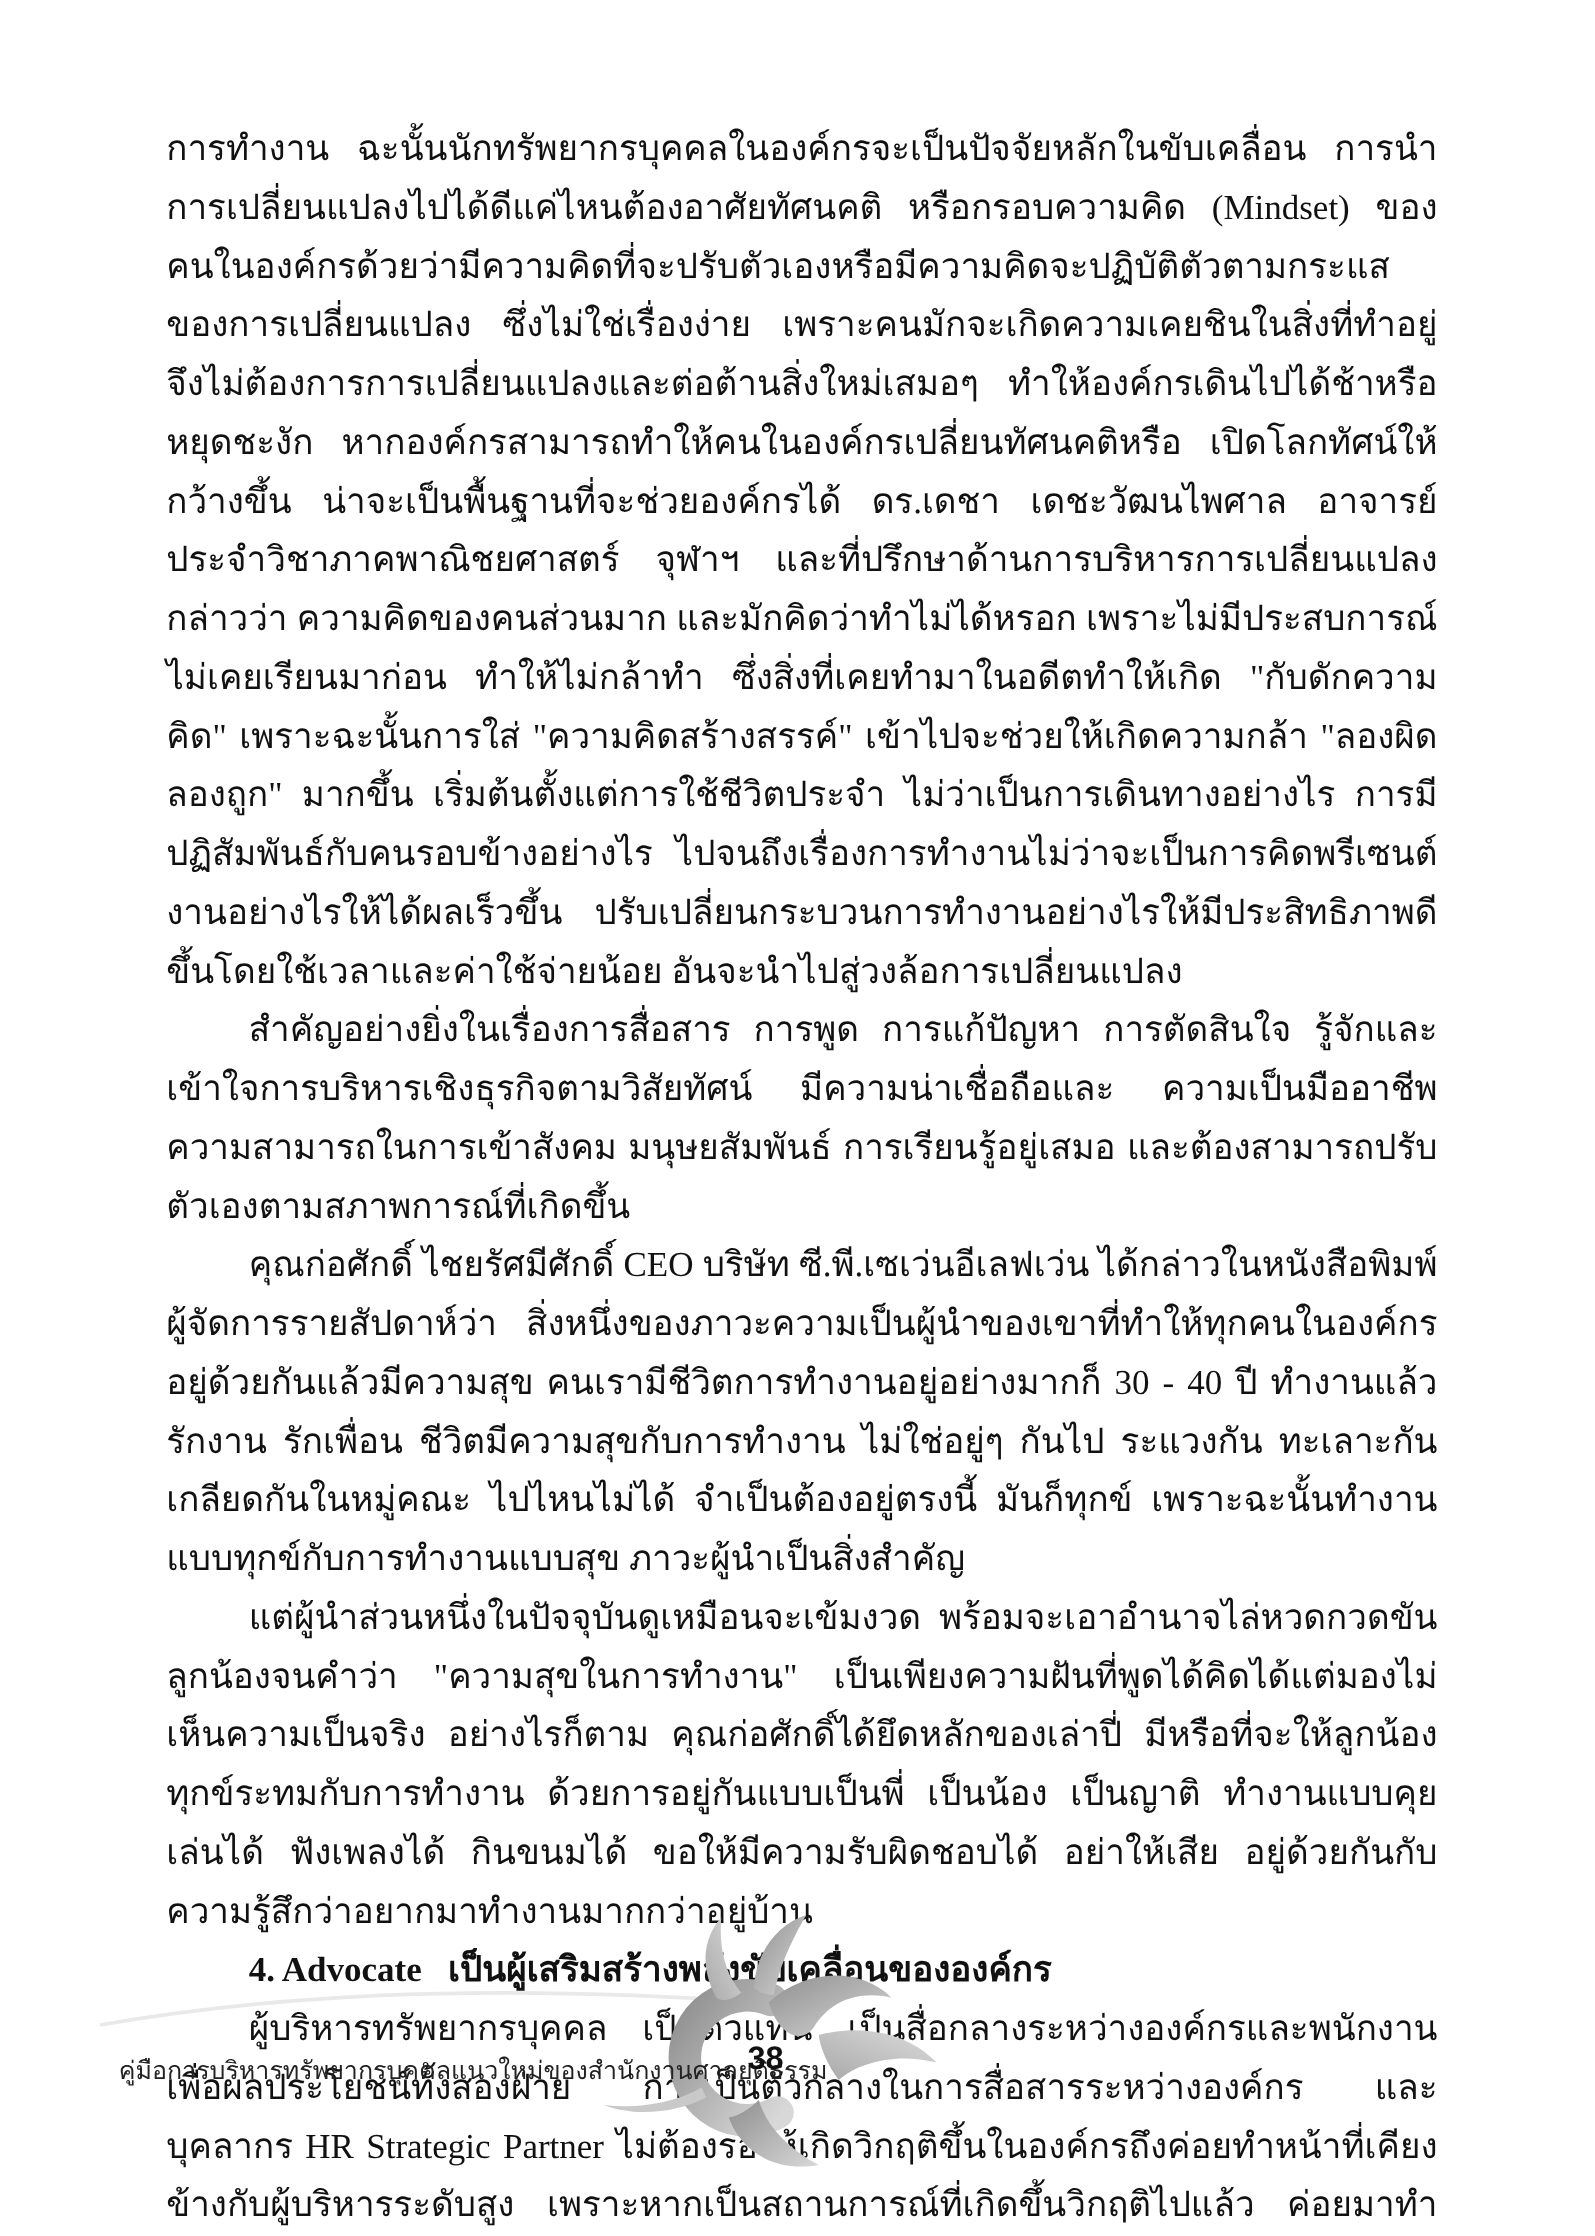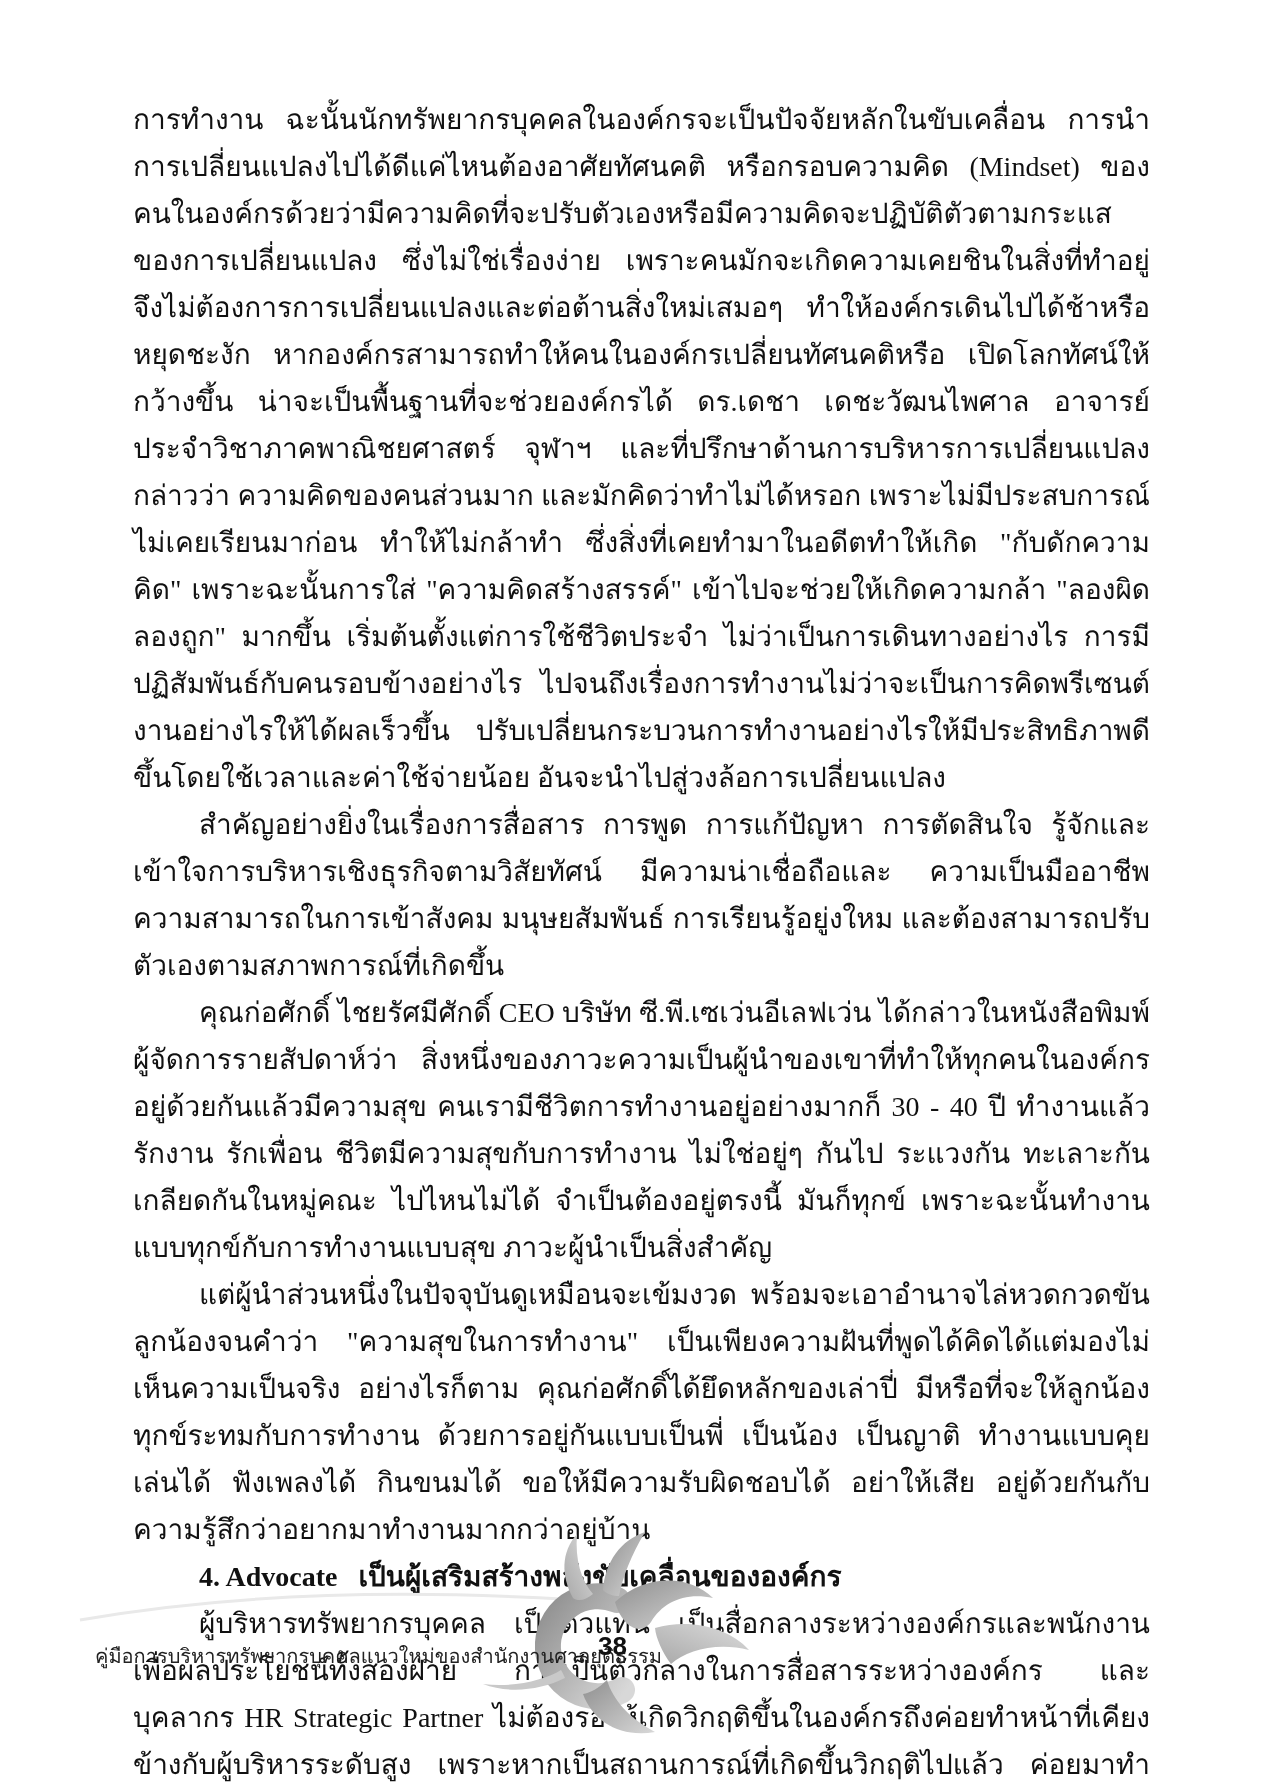--- a/index.html
+++ b/index.html
@@ -68,21 +68,21 @@
     z-index: 3;
   }
 </style>
 </head>
 <body>
 
 <div class="page">
 
   <div class="content">
     <p>การทำงาน ฉะนั้นนักทรัพยากรบุคคลในองค์กรจะเป็นปัจจัยหลักในขับเคลื่อน การนำการเปลี่ยนแปลงไปได้ดีแค่ไหนต้องอาศัยทัศนคติ หรือกรอบความคิด (Mindset)  ของคนในองค์กรด้วยว่ามีความคิดที่จะปรับตัวเองหรือมีความคิดจะปฏิบัติตัวตามกระแสของการเปลี่ยนแปลง ซึ่งไม่ใช่เรื่องง่าย เพราะคนมักจะเกิดความเคยชินในสิ่งที่ทำอยู่ จึงไม่ต้องการการเปลี่ยนแปลงและต่อต้านสิ่งใหม่เสมอๆ ทำให้องค์กรเดินไปได้ช้าหรือหยุดชะงัก หากองค์กรสามารถทำให้คนในองค์กรเปลี่ยนทัศนคติหรือ เปิดโลกทัศน์ให้กว้างขึ้น น่าจะเป็นพื้นฐานที่จะช่วยองค์กรได้  ดร.เดชา เดชะวัฒนไพศาล อาจารย์ประจำวิชาภาคพาณิชยศาสตร์ จุฬาฯ และที่ปรึกษาด้านการบริหารการเปลี่ยนแปลง กล่าวว่า ความคิดของคนส่วนมาก และมักคิดว่าทำไม่ได้หรอก เพราะไม่มีประสบการณ์ ไม่เคยเรียนมาก่อน ทำให้ไม่กล้าทำ ซึ่งสิ่งที่เคยทำมาในอดีตทำให้เกิด "กับดักความคิด" เพราะฉะนั้นการใส่ "ความคิดสร้างสรรค์" เข้าไปจะช่วยให้เกิดความกล้า "ลองผิดลองถูก" มากขึ้น เริ่มต้นตั้งแต่การใช้ชีวิตประจำ ไม่ว่าเป็นการเดินทางอย่างไร การมีปฏิสัมพันธ์กับคนรอบข้างอย่างไร ไปจนถึงเรื่องการทำงานไม่ว่าจะเป็นการคิดพรีเซนต์งานอย่างไรให้ได้ผลเร็วขึ้น ปรับเปลี่ยนกระบวนการทำงานอย่างไรให้มีประสิทธิภาพดีขึ้นโดยใช้เวลาและค่าใช้จ่ายน้อย อันจะนำไปสู่วงล้อการเปลี่ยนแปลง</p>
-    <p class="indent">สำคัญอย่างยิ่งในเรื่องการสื่อสาร    การพูด การแก้ปัญหา การตัดสินใจ รู้จักและเข้าใจการบริหารเชิงธุรกิจตามวิสัยทัศน์  มีความน่าเชื่อถือและ ความเป็นมืออาชีพ ความสามารถในการเข้าสังคม มนุษยสัมพันธ์ การเรียนรู้อยู่งใหม  และต้องสามารถปรับตัวเองตามสภาพการณ์ที่เกิดขึ้น</p>
+    <p class="indent">สำคัญอย่างยิ่งในเรื่องการสื่อสาร    การพูด การแก้ปัญหา การตัดสินใจ รู้จักและเข้าใจการบริหารเชิงธุรกิจตามวิสัยทัศน์  มีความน่าเชื่อถือและ ความเป็นมืออาชีพ ความสามารถในการเข้าสังคม มนุษยสัมพันธ์ การเรียนรู้อยู่เสมอ  และต้องสามารถปรับตัวเองตามสภาพการณ์ที่เกิดขึ้น</p>
     <p class="indent">คุณก่อศักดิ์ ไชยรัศมีศักดิ์ CEO บริษัท ซี.พี.เซเว่นอีเลฟเว่น ได้กล่าวในหนังสือพิมพ์ผู้จัดการรายสัปดาห์ว่า สิ่งหนึ่งของภาวะความเป็นผู้นำของเขาที่ทำให้ทุกคนในองค์กรอยู่ด้วยกันแล้วมีความสุข คนเรามีชีวิตการทำงานอยู่อย่างมากก็ 30  -  40  ปี ทำงานแล้วรักงาน รักเพื่อน ชีวิตมีความสุขกับการทำงาน ไม่ใช่อยู่ๆ กันไป ระแวงกัน ทะเลาะกัน เกลียดกันในหมู่คณะ ไปไหนไม่ได้ จำเป็นต้องอยู่ตรงนี้ มันก็ทุกข์ เพราะฉะนั้นทำงานแบบทุกข์กับการทำงานแบบสุข ภาวะผู้นำเป็นสิ่งสำคัญ</p>
     <p class="indent">แต่ผู้นำส่วนหนึ่งในปัจจุบันดูเหมือนจะเข้มงวด พร้อมจะเอาอำนาจไล่หวดกวดขันลูกน้องจนคำว่า "ความสุขในการทำงาน" เป็นเพียงความฝันที่พูดได้คิดได้แต่มองไม่เห็นความเป็นจริง อย่างไรก็ตาม คุณก่อศักดิ์ได้ยึดหลักของเล่าปี่ มีหรือที่จะให้ลูกน้องทุกข์ระทมกับการทำงาน ด้วยการอยู่กันแบบเป็นพี่ เป็นน้อง เป็นญาติ ทำงานแบบคุยเล่นได้ ฟังเพลงได้ กินขนมได้ ขอให้มีความรับผิดชอบได้ อย่าให้เสีย อยู่ด้วยกันกับความรู้สึกว่าอยากมาทำงานมากกว่าอยู่บ้าน</p>
     <p class="heading">4. Advocate   เป็นผู้เสริมสร้างพลังขับเคลื่อนขององค์กร</p>
     <p class="indent">ผู้บริหารทรัพยากรบุคคล  เป็นตัวแทน เป็นสื่อกลางระหว่างองค์กรและพนักงานเพื่อผลประโยชน์ทั้งสองฝ่าย การเป็นตัวกลางในการสื่อสารระหว่างองค์กร และบุคลากร HR  Strategic  Partner ไม่ต้องรอให้เกิดวิกฤติขึ้นในองค์กรถึงค่อยทำหน้าที่เคียงข้างกับผู้บริหารระดับสูง เพราะหากเป็นสถานการณ์ที่เกิดขึ้นวิกฤติไปแล้ว ค่อยมาทำหน้าที่เป็นสื่อกลางจะเป็นนักทรัพยากรบุคคลแบบเชิงรับมากกว่าเมื่อเกิดวิกฤติขึ้น โดยทั้งสองฝ่าย ระหว่างองค์กรและบุคลากรคงได้รับผลกระทบ หรือบาดแผลทั้งทางใจ ทางกาย และทางความรู้สึกกันไป</p>
   </div>
 
   <svg class="swoosh" viewBox="0 0 560 50" aria-hidden="true">
     <path d="M2 42 C 150 16 330 8 556 26" stroke="#e9e9e9" stroke-width="3" fill="none"></path>
   </svg>
 

